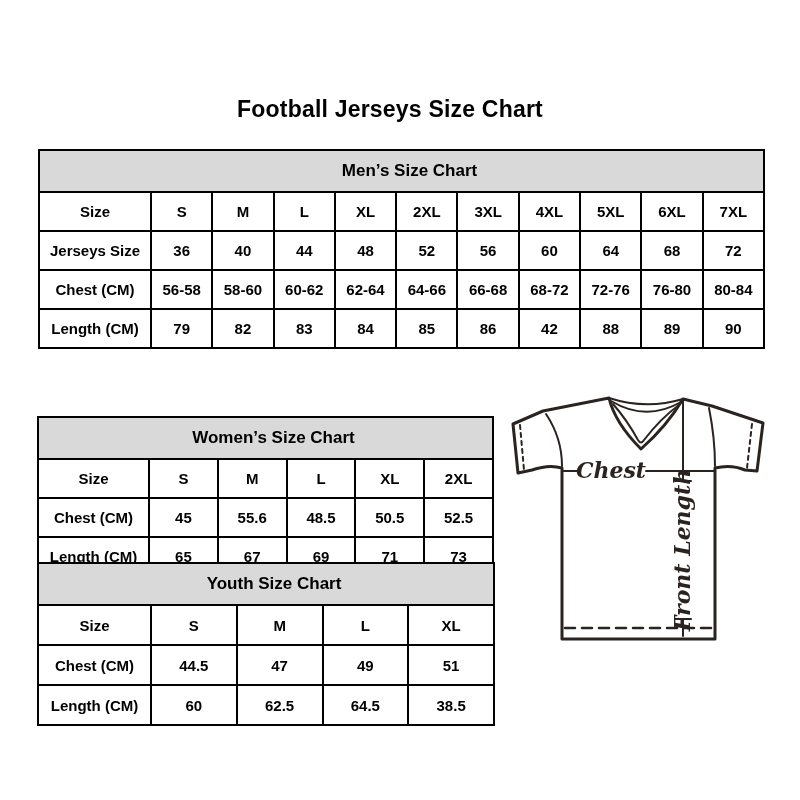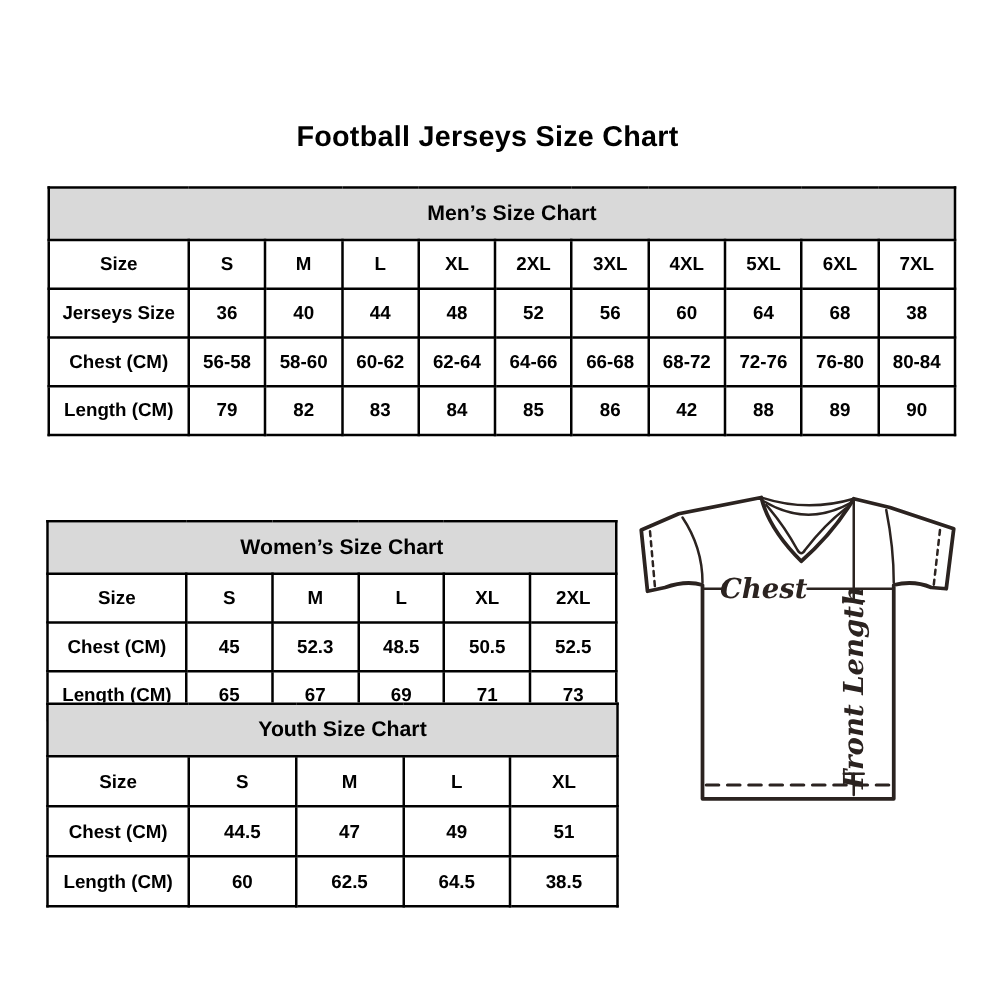--- a/index.html
+++ b/index.html
@@ -73,21 +73,21 @@
         <td>Jerseys Size</td>
         <td>36</td>
         <td>40</td>
         <td>44</td>
         <td>48</td>
         <td>52</td>
         <td>56</td>
         <td>60</td>
         <td>64</td>
         <td>68</td>
-        <td>38</td>
+        <td>72</td>
       </tr>
       <tr>
         <td>Chest (CM)</td>
         <td>56-58</td>
         <td>58-60</td>
         <td>60-62</td>
         <td>62-64</td>
         <td>64-66</td>
         <td>66-68</td>
         <td>68-72</td>
@@ -130,21 +130,21 @@
         <td>Size</td>
         <td>S</td>
         <td>M</td>
         <td>L</td>
         <td>XL</td>
         <td>2XL</td>
       </tr>
       <tr>
         <td>Chest (CM)</td>
         <td>45</td>
-        <td>52.3</td>
+        <td>55.6</td>
         <td>48.5</td>
         <td>50.5</td>
         <td>52.5</td>
       </tr>
       <tr>
         <td>Length (CM)</td>
         <td>65</td>
         <td>67</td>
         <td>69</td>
         <td>71</td>

